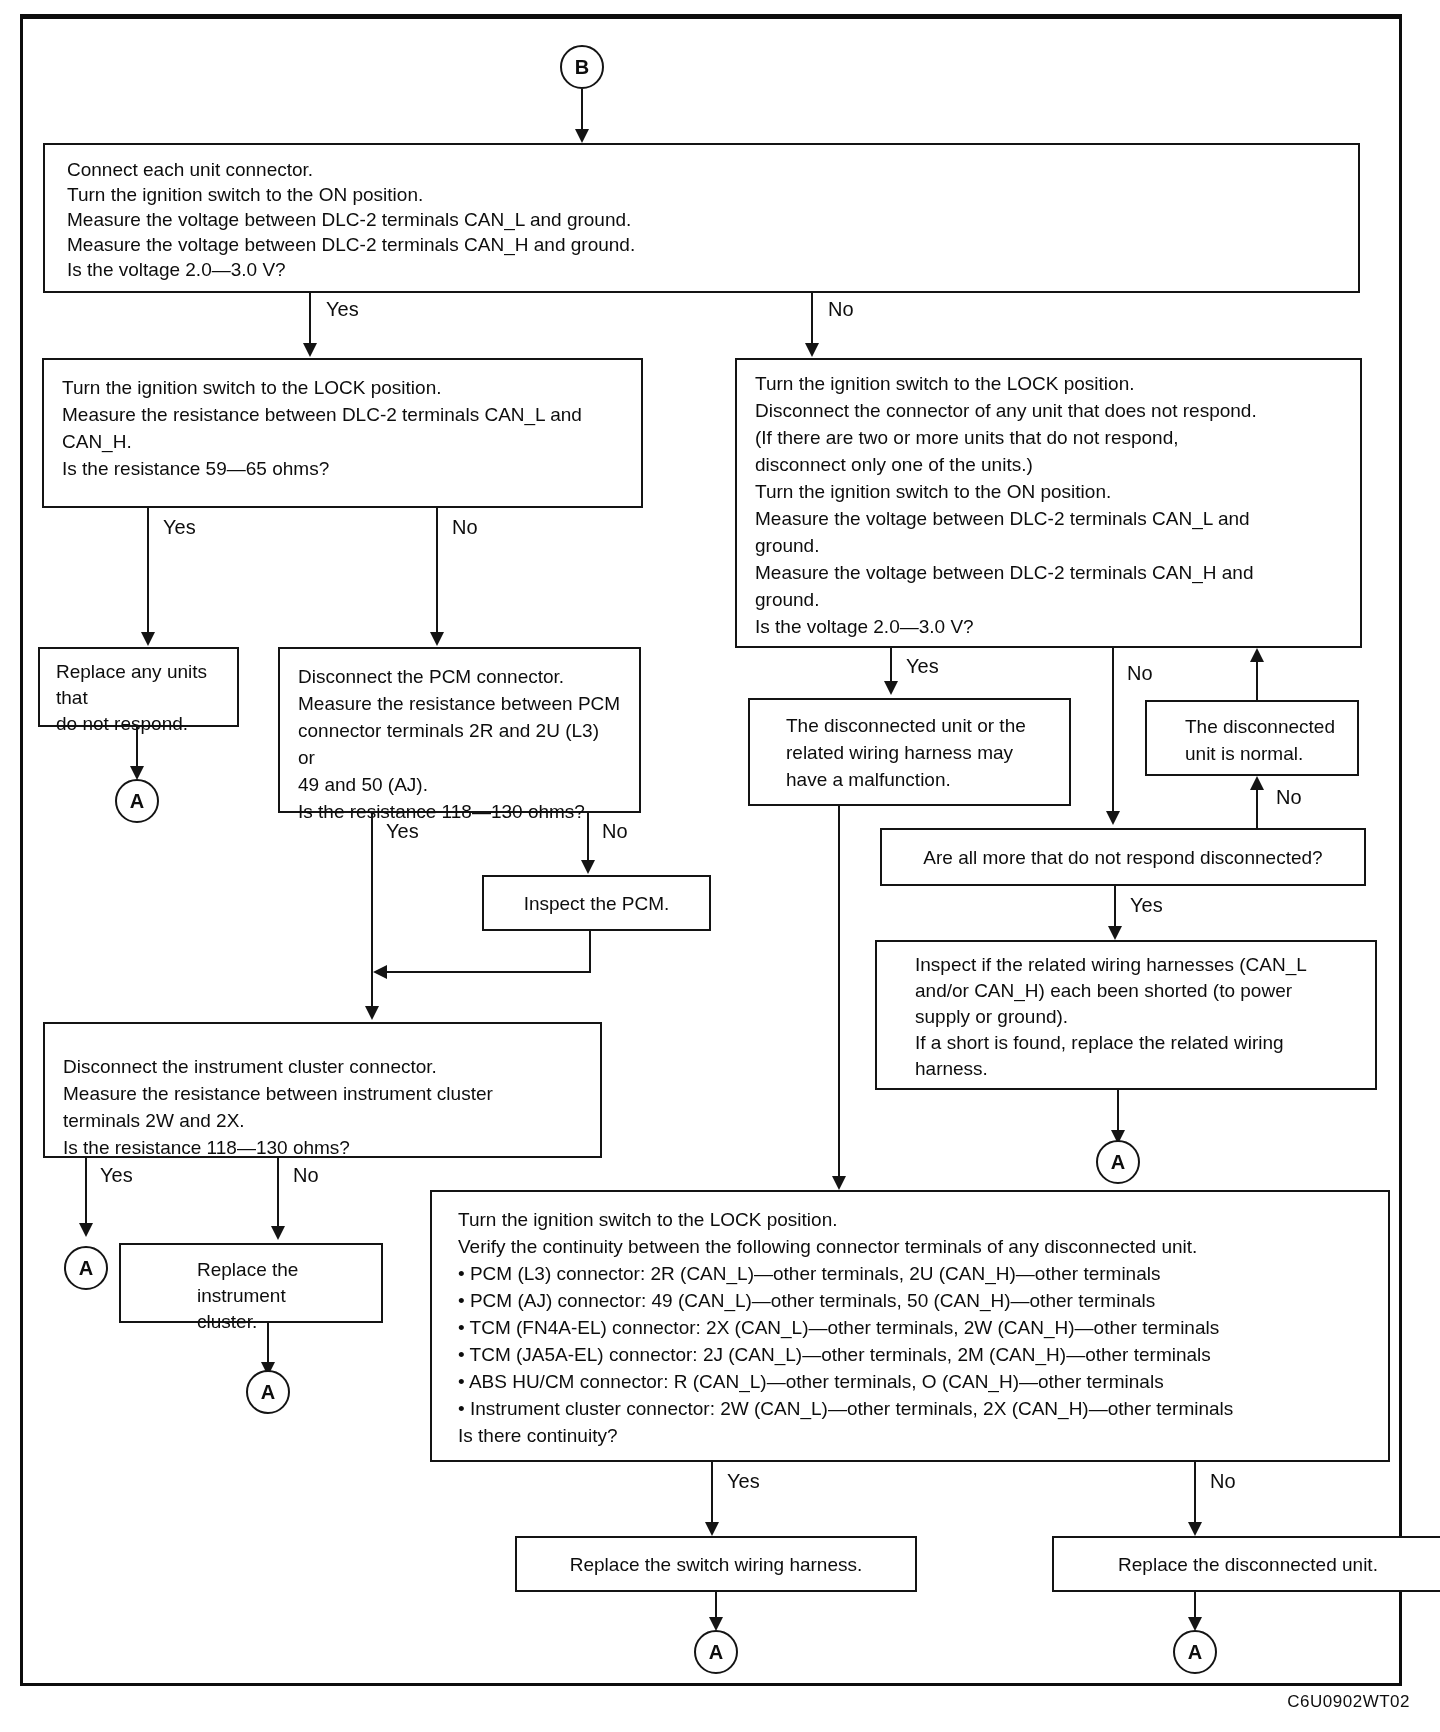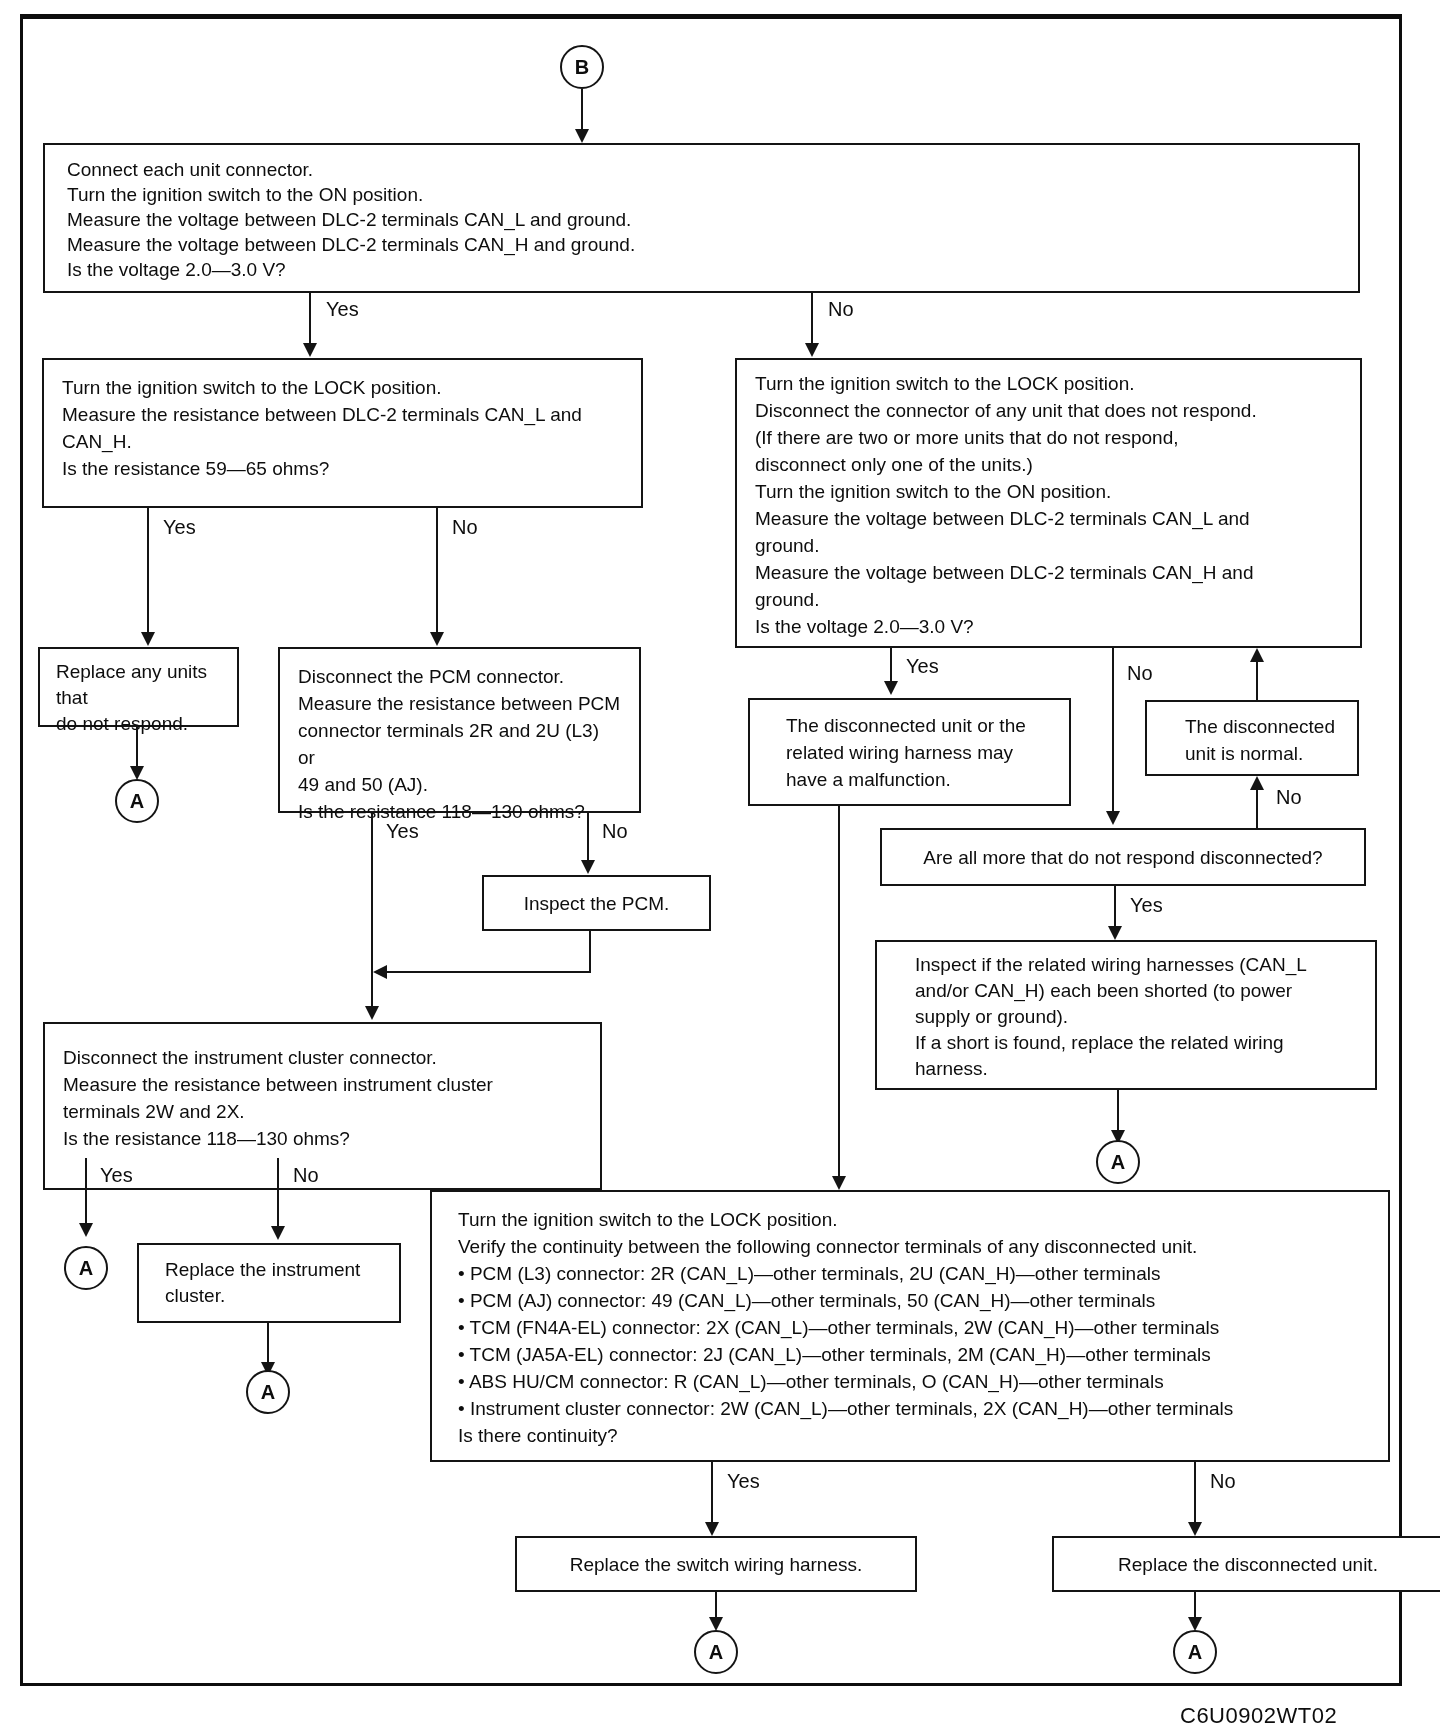--- a/index.html
+++ b/index.html
@@ -42,21 +42,21 @@
   .lbl { position: absolute; font-size: 20px; }
   .circ {
     position: absolute;
     width: 44px; height: 44px;
     border: 2px solid #141414;
     border-radius: 50%;
     display: flex; align-items: center; justify-content: center;
     font-size: 20px; font-weight: 600;
     background:#fff;
   }
-  .code { position: absolute; font-size: 22px; letter-spacing: 0.5px; margin-top: 11px; }
+  .code { position: absolute; font-size: 17px; text-align: right; letter-spacing: 0.5px; }
 </style>
 </head>
 <body>
 
 <div class="outer" style="left:20px;top:14px;width:1382px;height:1672px;"></div>
 
 <div class="circ" style="left:560px;top:45px;">B</div>
 <div class="vl" style="left:581px;top:89px;height:41px;"></div>
 <div class="ah down" style="left:575px;top:129px;"></div>
 
@@ -105,35 +105,35 @@
 
 <div class="vl" style="left:587px;top:813px;height:48px;"></div>
 <div class="ah down" style="left:581px;top:860px;"></div>
 <div class="lbl" style="left:602px;top:820px;">No</div>
 
 <div class="box ctr" style="left:482px;top:875px;width:229px;height:56px;">Inspect the PCM.</div>
 <div class="vl" style="left:589px;top:931px;height:42px;"></div>
 <div class="hl" style="left:384px;top:971px;width:207px;"></div>
 <div class="ah left" style="left:373px;top:965px;"></div>
 
-<div class="box" style="left:43px;top:1022px;width:559px;height:168px;padding:20px 18px;">Disconnect the instrument cluster connector.
+<div class="box" style="left:43px;top:1022px;width:559px;height:136px;padding:29px 18px;">Disconnect the instrument cluster connector.
 Measure the resistance between instrument cluster
 terminals 2W and 2X.
 Is the resistance 118—130 ohms?</div>
 
 <div class="vl" style="left:85px;top:1158px;height:66px;"></div>
 <div class="ah down" style="left:79px;top:1223px;"></div>
 <div class="lbl" style="left:100px;top:1164px;">Yes</div>
 <div class="circ" style="left:64px;top:1246px;">A</div>
 
 <div class="vl" style="left:277px;top:1158px;height:69px;"></div>
 <div class="ah down" style="left:271px;top:1226px;"></div>
 <div class="lbl" style="left:293px;top:1164px;">No</div>
 
-<div class="box" style="left:137px;top:1243px;width:264px;height:80px;padding:12px 20px 12px 26px;line-height:26px;">Replace the instrument
+<div class="box" style="left:119px;top:1243px;width:264px;height:80px;padding:12px 20px 12px 76px;line-height:26px;">Replace the instrument
 cluster.</div>
 <div class="vl" style="left:267px;top:1323px;height:40px;"></div>
 <div class="ah down" style="left:261px;top:1362px;"></div>
 <div class="circ" style="left:246px;top:1370px;">A</div>
 
 <div class="box" style="left:735px;top:358px;width:627px;height:290px;padding:10px 18px;">Turn the ignition switch to the LOCK position.
 Disconnect the connector of any unit that does not respond.
 (If there are two or more units that do not respond,
 disconnect only one of the units.)
 Turn the ignition switch to the ON position.

